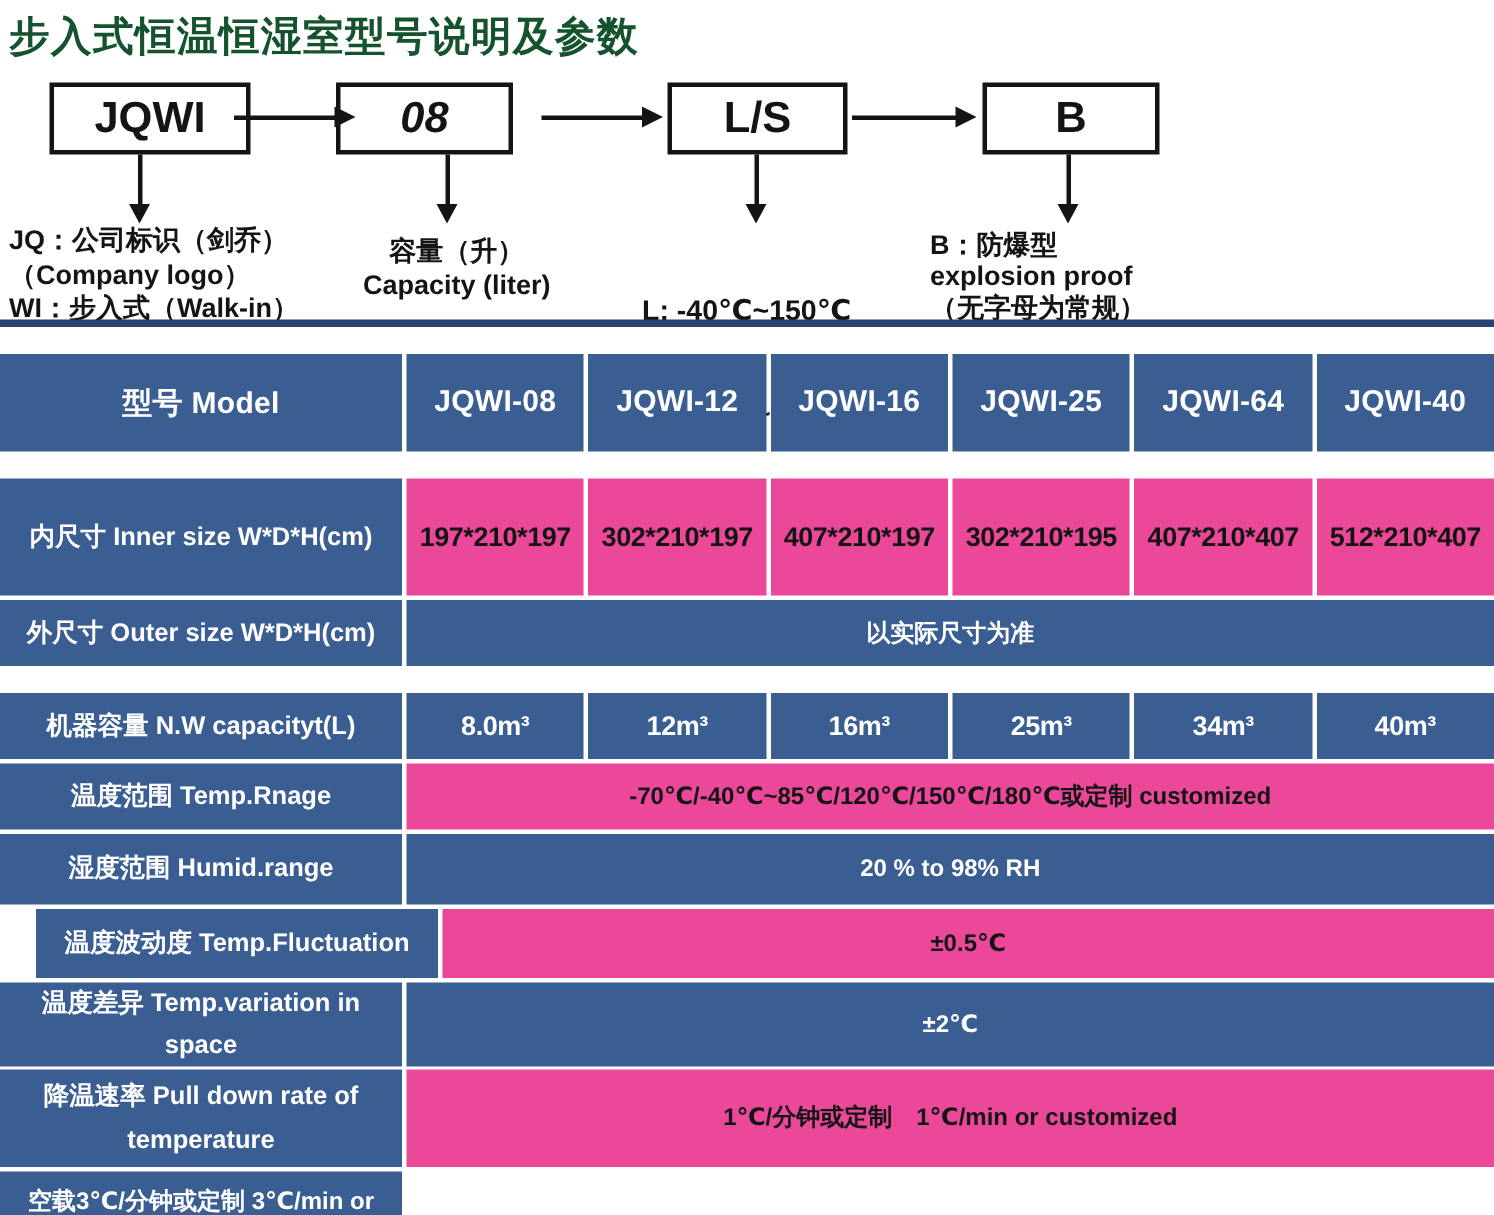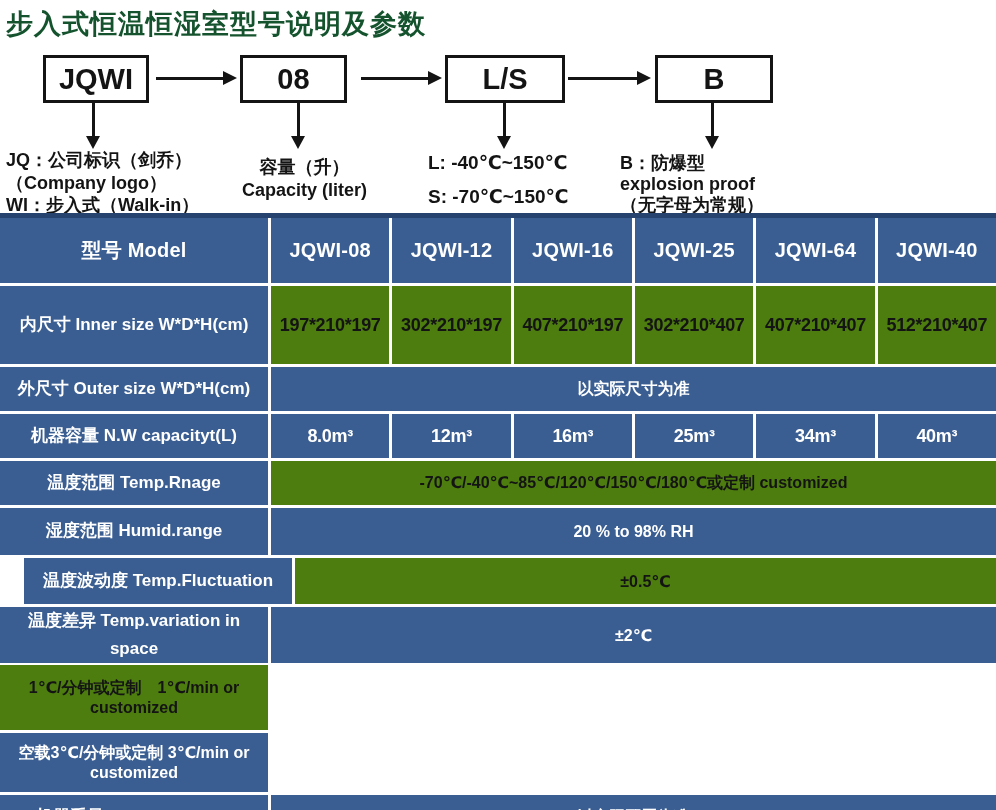--- a/index.html
+++ b/index.html
@@ -33,57 +33,57 @@
   .v-arrow::after{
     content:"";position:absolute;bottom:-12px;left:-6px;
     border-top:13px solid #141414;
     border-left:7px solid transparent;border-right:7px solid transparent;
   }
   .note{position:absolute;font-weight:bold;color:#141414;}
   .note div{line-height:1.25;}
   .note-0{left:6px;top:149px;font-size:18px;}
   .note-1{left:222px;top:156px;width:165px;text-align:center;font-size:18px;}
   .note-2{left:428px;top:151px;font-size:19px;}
-  .note-2 div{margin-bottom:10px;}
+  .note-2 div{margin-bottom:10px;margin-top:45px;}
   .note-3{left:620px;top:153px;font-size:18px;}
   .note-3 div{line-height:1.16;}
   
   .spec-table{
     position:absolute;left:0;top:213px;width:996px;
     border-top:5px solid #26426f;
     padding-top:0;
   }
   .t-row{
     display:grid;column-gap:3px;margin-bottom:3px;
   }
-  .t-row.cells{grid-template-columns:268px repeat(6,1fr);}
+  .t-row.cells{grid-template-columns:268px repeat(6,1fr);margin-top:18px;}
   .t-row.span{grid-template-columns:268px 1fr;}
   .cell{
     display:flex;align-items:center;justify-content:center;
     text-align:center;font-weight:bold;
     padding:0 6px;box-sizing:border-box;
   }
   .cell.blue{background:#3a5e92;color:#ffffff;}
-  .cell.white{background:#4d7c0f;color:#141414;text-align:center;}
+  .cell.white{background:#ec4899;color:#141414;text-align:center;}
   .label-cell{font-size:17px;line-height:1.65;}
   .header-cell{font-size:20px;letter-spacing:0.2px;}
   .value-cell{font-size:16px;}
   .value-cell.tight{font-size:18px;letter-spacing:-0.3px;padding:0 1px;}
 </style>
 </head>
 <body>
 
 <div id="page">
 
   <div class="page-title">步入式恒温恒湿室型号说明及参数</div>
 
-  <div class="flow-box" style="left:43px;width:106px;">
+  <div class="flow-box" style="left:33px;width:134px;">
       <span>JQWI</span>
     </div>
-  <div class="flow-box" style="left:240px;width:107px;">
+  <div class="flow-box" style="left:224px;width:118px;font-style:italic;">
       <span>08</span>
     </div>
   <div class="flow-box" style="left:445px;width:120px;">
       <span>L/S</span>
     </div>
   <div class="flow-box" style="left:655px;width:118px;">
       <span>B</span>
     </div>
 
   <div class="h-arrow" style="left:156px;width:68px;"></div>
@@ -122,21 +122,21 @@
         <div class="cell blue header-cell">JQWI-16</div>
         <div class="cell blue header-cell">JQWI-25</div>
         <div class="cell blue header-cell">JQWI-64</div>
         <div class="cell blue header-cell">JQWI-40</div>
       </div>
       <div class="t-row cells" style="height: 78px;">
         <div class="cell blue label-cell">内尺寸 Inner size W*D*H(cm)</div>
         <div class="cell white value-cell tight">197*210*197</div>
         <div class="cell white value-cell tight">302*210*197</div>
         <div class="cell white value-cell tight">407*210*197</div>
-        <div class="cell white value-cell tight">302*210*407</div>
+        <div class="cell white value-cell tight">302*210*195</div>
         <div class="cell white value-cell tight">407*210*407</div>
         <div class="cell white value-cell tight">512*210*407</div>
       </div>
       <div class="t-row span" style="height: 44px;">
         <div class="cell blue label-cell">外尺寸 Outer size W*D*H(cm)</div>
         <div class="cell blue value-cell">以实际尺寸为准</div>
       </div>
       <div class="t-row cells" style="height: 44px;">
         <div class="cell blue label-cell">机器容量 N.W capacityt(L)</div>
         <div class="cell blue value-cell tight">8.0m³</div>
@@ -156,20 +156,21 @@
       </div>
       <div class="t-row span" style="height: 46px; padding-left: 24px;">
         <div class="cell blue label-cell">温度波动度 Temp.Fluctuation</div>
         <div class="cell white value-cell">±0.5℃</div>
       </div>
       <div class="t-row span" style="height: 55px;">
         <div class="cell blue label-cell">温度差异 Temp.variation in space</div>
         <div class="cell blue value-cell">±2℃</div>
       </div>
       <div class="t-row span" style="height: 65px;">
+        <div class="cell blue label-cell">降温速率 Pull down rate of temperature</div>
         <div class="cell white value-cell">1℃/分钟或定制　1℃/min or customized</div>
       </div>
       <div class="t-row span" style="height: 59px;">
         <div class="cell blue value-cell">空载3℃/分钟或定制 3℃/min or customized</div>
       </div>
       <div class="t-row span" style="height: 44px;">
         <div class="cell blue label-cell">机器重量 N.W weight(kg)</div>
         <div class="cell blue value-cell">以实际配置为准</div>
       </div>
     </div>

